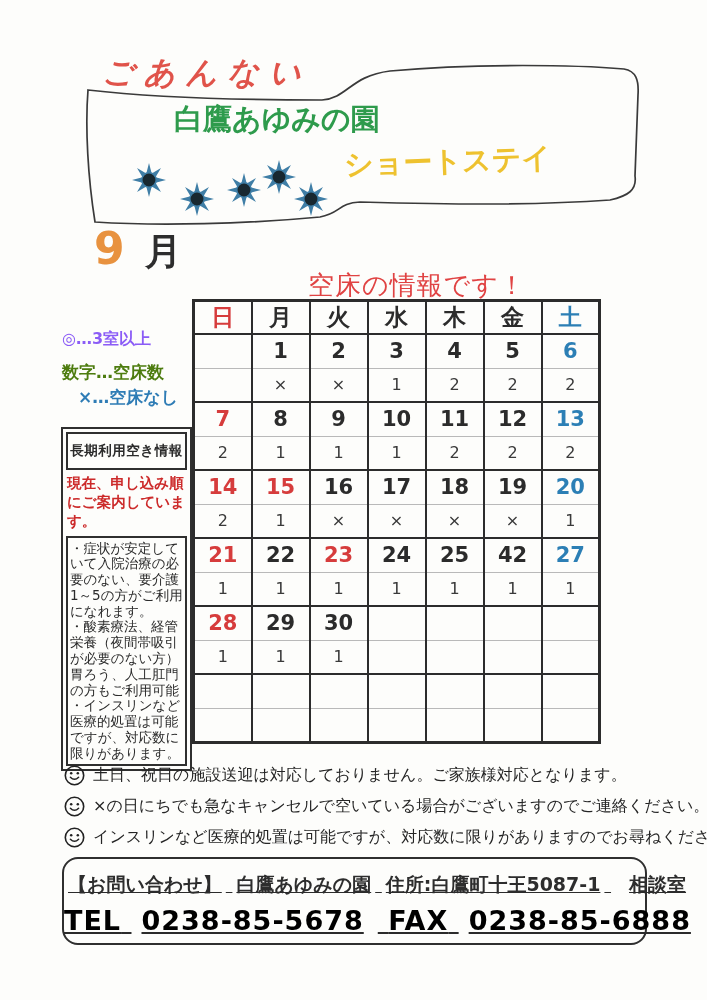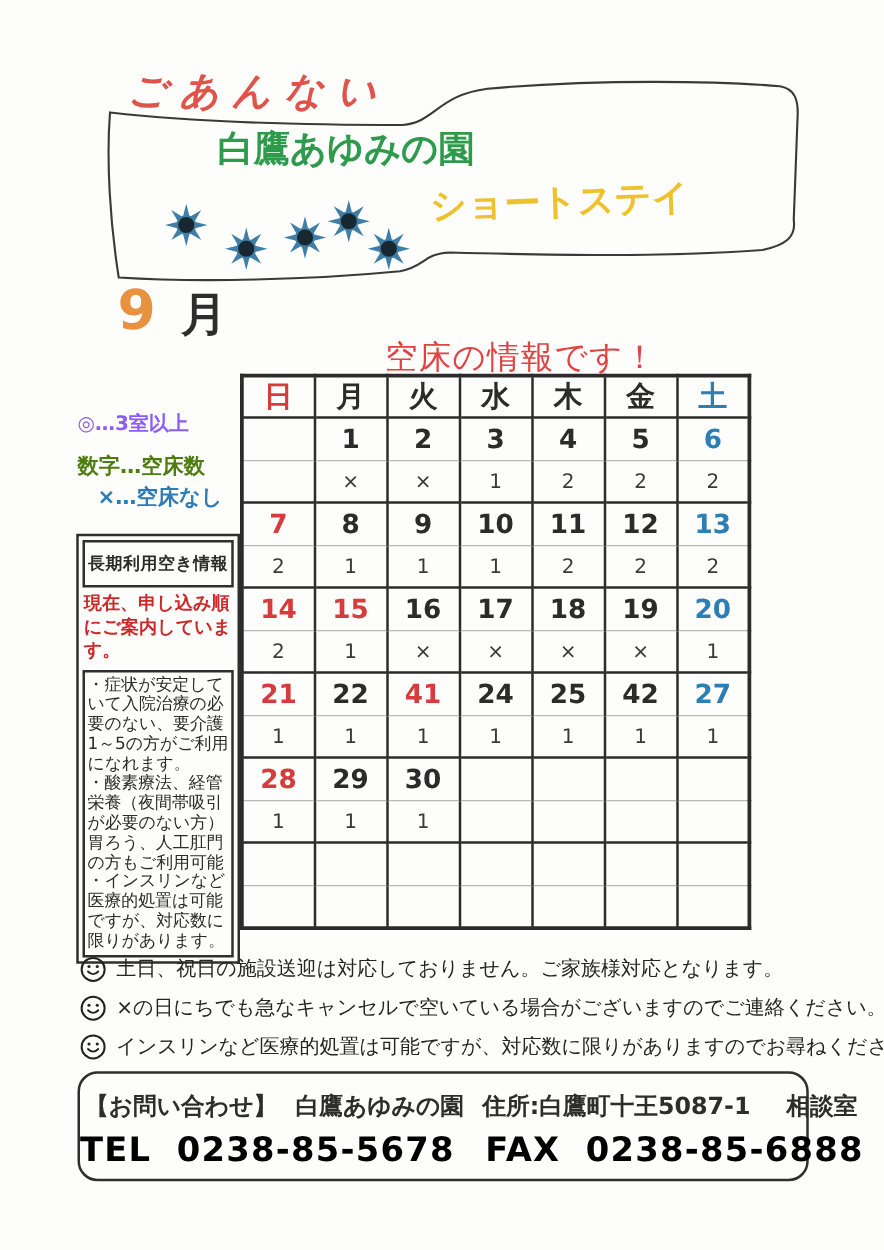--- a/index.html
+++ b/index.html
@@ -55,21 +55,21 @@
 
   
   .notes { position:absolute; left:64px; top:764px; width:590px; }
   .note { display:flex; align-items:flex-start; margin-bottom:9px; }
   .note svg { flex:0 0 auto; margin-top:1px; }
   .note-text { font-size:16px; line-height:1.35; margin-left:8px; color:#252525; white-space:nowrap; }
 
   
   .contact { position:absolute; left:62px; top:857px; width:585px; height:88px;
              border:2px solid #2f2f2f; border-radius:16px; background:#fdfdfb;
-             text-align:center; padding-top:13px; }
+             text-align:center; padding-top:13px;text-decoration:underline; }
   .contact-line1 { font-size:19px; font-weight:bold; color:#2d2d2d; white-space:nowrap; }
   .contact-line1 span { margin:0 4px; }
   .contact-line2 { font-size:27px; font-weight:bold; color:#000000; margin-top:7px;
                    letter-spacing:1px; white-space:nowrap; }
   .contact-line2 .num { margin:0 14px 0 10px; }
 </style>
 </head>
 <body>
 
 <div class="page">
@@ -185,21 +185,21 @@
           <td>1</td>
           <td>×</td>
           <td>×</td>
           <td>×</td>
           <td>×</td>
           <td>1</td>
         </tr>
         <tr class="date-row">
           <td class="c-red">21</td>
           <td class="c-black">22</td>
-          <td class="c-red">41</td>
+          <td class="c-red">23</td>
           <td class="c-black">24</td>
           <td class="c-black">25</td>
           <td class="c-black">42</td>
           <td class="c-blue">27</td>
         </tr>
         <tr class="value-row">
           <td>1</td>
           <td>1</td>
           <td>1</td>
           <td>1</td>

